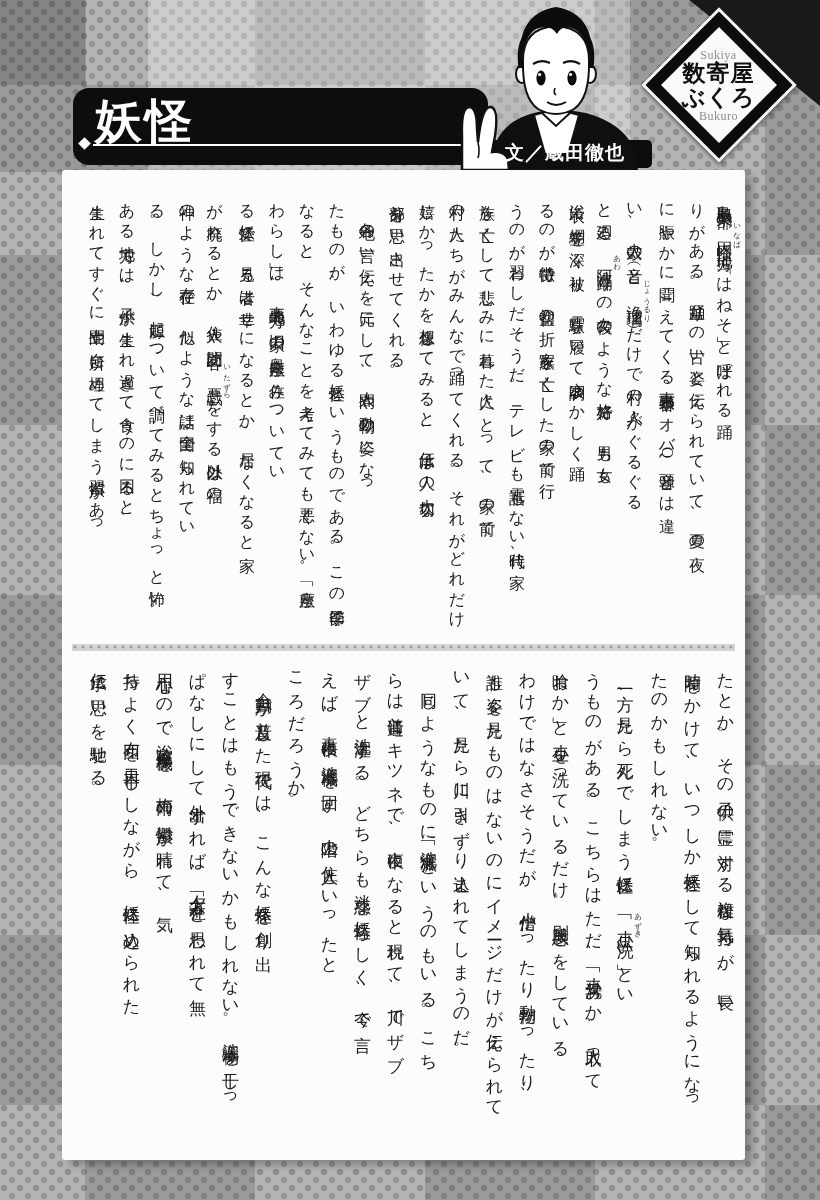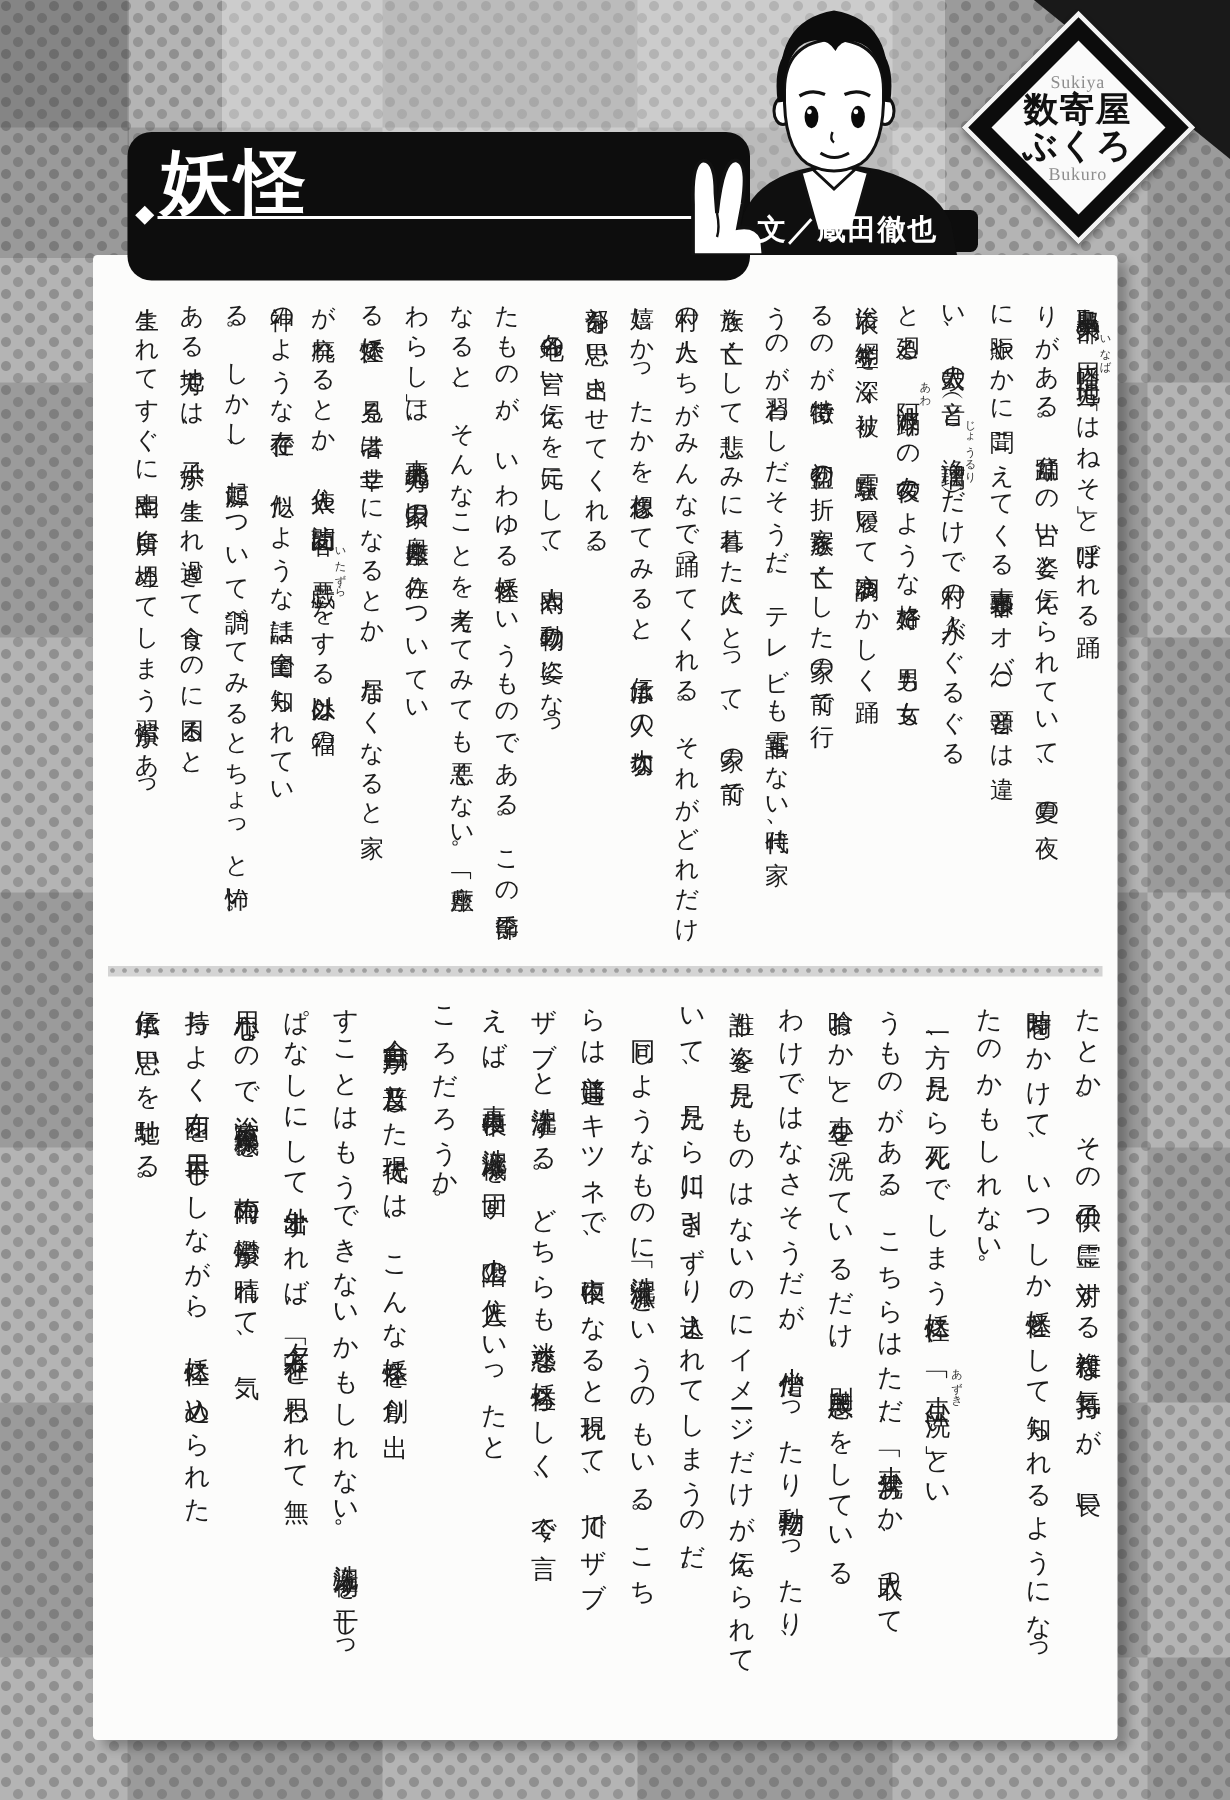--- a/index.html
+++ b/index.html
@@ -23,21 +23,21 @@
   .corner-wedge{position:absolute;left:668px;top:0;width:152px;height:106px;background:#191919;clip-path:polygon(14% 0,100% 0,100% 100%);z-index:2;}
 
   
   .card{
     position:absolute;left:62px;top:170px;width:683px;height:990px;
     background:#fcfcfb;border-radius:3px;z-index:1;
     box-shadow:7px 5px 8px rgba(0,0,0,.28);
   }
 
   
-  .title-bar{position:absolute;left:85px;top:88px;width:415px;height:99px;background:#0d0d0d;border-radius:16px;z-index:3;}
+  .title-bar{position:absolute;left:73px;top:88px;width:415px;height:77px;background:#0d0d0d;border-radius:16px;z-index:3;}
   .title-text{position:absolute;left:22px;top:2px;color:#fff;font-family:"Liberation Sans","DejaVu Sans",sans-serif;font-weight:bold;font-size:47px;letter-spacing:3px;}
   .title-underline{position:absolute;left:20px;top:56px;width:388px;height:2px;background:#fff;}
   .title-diamond{position:absolute;left:7px;top:51px;width:9px;height:9px;background:#fff;transform:rotate(45deg);}
   .credit-band{position:absolute;left:462px;top:140px;width:190px;height:28px;background:#0d0d0d;border-radius:0 5px 5px 0;z-index:3;}
   .credit-text{position:absolute;left:505px;top:140px;color:#fff;font-family:"Liberation Sans","DejaVu Sans",sans-serif;font-weight:bold;font-size:19px;letter-spacing:1px;z-index:6;}
 
   
   .portrait{position:absolute;left:438px;top:2px;width:208px;height:168px;z-index:4;}
 
   

